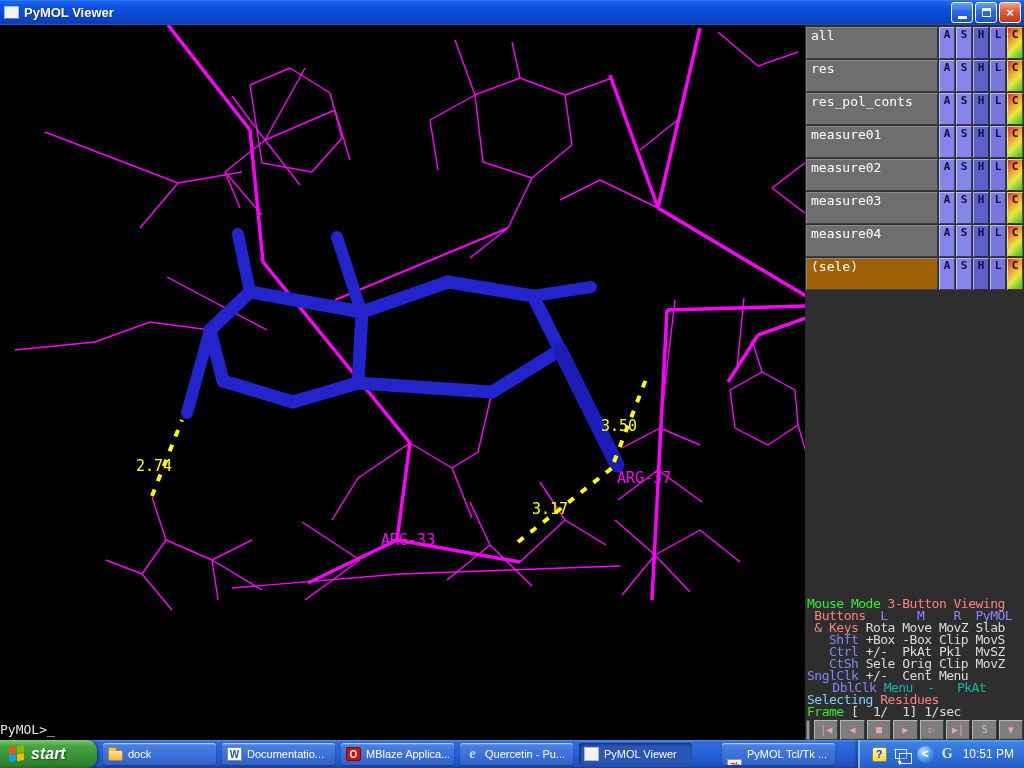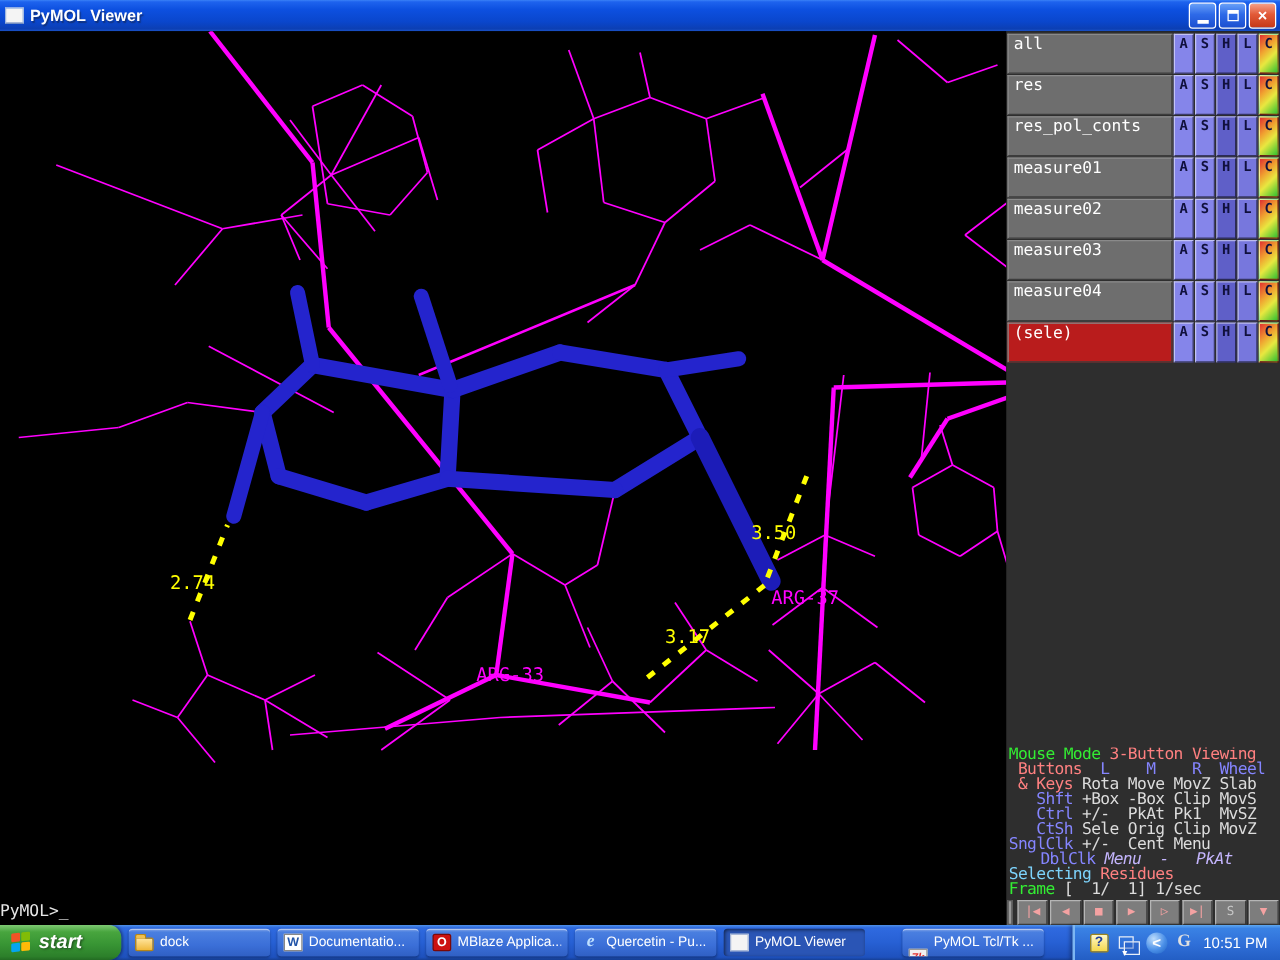--- a/index.html
+++ b/index.html
@@ -27,21 +27,21 @@
   .viewport svg { position:absolute; left:0; top:0; }
   .prompt { position:absolute; left:0; bottom:3px; color:#e6e6e6; font-size:13px; }
 
   
   .rightpanel { position:absolute; left:805px; top:25px; width:219px; height:715px; background:#2e2e2e; }
   .obj-list { padding:2px 1px 0 1px; }
   .obj-row { display:flex; height:32px; margin-bottom:1px; }
   .obj-label { flex:1; background:#6e6e6e; color:#fff; font-size:13px; line-height:16px;
     padding-left:4px; border:1px solid #8a8a8a; border-bottom-color:#3c3c3c; border-right-color:#3c3c3c;
     white-space:nowrap; overflow:hidden; }
-  .obj-label.muted { background:#b91c1c; }
+  .obj-label.muted { background:#a16207; }
   .obj-btn { width:16px; margin-left:1px; text-align:center; font-size:11px; font-weight:bold;
     line-height:14px; color:#10103c; border:1px solid rgba(255,255,255,.5);
     border-bottom-color:rgba(0,0,0,.55); border-right-color:rgba(0,0,0,.55); }
   .btn-A,.btn-S { background:#8585ea; }
   .btn-H { background:#5f5fc8; }
   .btn-L { background:#7777dd; }
   .btn-C { background:linear-gradient(135deg,#e03030 0%,#f0a030 35%,#e8e840 60%,#30c030 100%); }
 
   .mouse-panel { position:absolute; left:0; top:573px; width:219px; height:120px;
     padding-left:2px; overflow:hidden; }
@@ -327,27 +327,27 @@
         <span class="obj-label muted">(sele)</span>
         <span class="obj-btn btn-A">A</span>
         <span class="obj-btn btn-S">S</span>
         <span class="obj-btn btn-H">H</span>
         <span class="obj-btn btn-L">L</span>
         <span class="obj-btn btn-C">C</span>
       </div>
     </div>
   <div class="mouse-panel">
       <div class="mm-line"><span style="color: rgb(51, 238, 51);">Mouse Mode </span><span style="color: rgb(255, 128, 128);">3-Button Viewing</span></div>
-      <div class="mm-line"><span style="color: rgb(255, 128, 128);"> Buttons  </span><span style="color: rgb(133, 133, 255);">L    M    R  Wheel</span></div>
+      <div class="mm-line"><span style="color: rgb(255, 128, 128);"> Buttons  </span><span style="color: rgb(133, 133, 255);">L    M    R  PyMOL</span></div>
       <div class="mm-line"><span style="color: rgb(255, 128, 128);"> &amp; Keys </span><span style="color: rgb(220, 220, 220);">Rota Move MovZ Slab</span></div>
       <div class="mm-line"><span style="color: rgb(133, 133, 255);">   Shft </span><span style="color: rgb(220, 220, 220);">+Box -Box Clip MovS</span></div>
       <div class="mm-line"><span style="color: rgb(133, 133, 255);">   Ctrl </span><span style="color: rgb(220, 220, 220);">+/-  PkAt Pk1  MvSZ</span></div>
       <div class="mm-line"><span style="color: rgb(133, 133, 255);">   CtSh </span><span style="color: rgb(220, 220, 220);">Sele Orig Clip MovZ</span></div>
       <div class="mm-line"><span style="color: rgb(133, 133, 255);">SnglClk </span><span style="color: rgb(220, 220, 220);">+/-  Cent Menu</span></div>
-      <div class="mm-line"><span style="color: rgb(133, 133, 255); margin-left: 18px;"> DblClk </span><span style="color: #c4b5fd; font-style: italic;">Menu  -   PkAt</span></div>
+      <div class="mm-line"><span style="color: rgb(133, 133, 255); margin-left: 18px;"> DblClk </span><span style="color: #14b8a6;">Menu  -   PkAt</span></div>
       <div class="mm-line"><span style="color: #7dd3fc; text-align: center;">Selecting </span><span style="color: rgb(255, 128, 128);">Residues</span></div>
       <div class="mm-line"><span style="color: rgb(51, 238, 51);">Frame </span><span style="color: rgb(220, 220, 220);">[  1/  1] 1/sec</span></div>
     </div>
   <div class="playback">
     <span class="pb-handle"></span>
   <span class="pb-btn" style="color: rgb(244, 162, 162);">|◀</span>
       <span class="pb-btn" style="color: rgb(244, 162, 162);">◀</span>
       <span class="pb-btn" style="color: rgb(244, 162, 162);">■</span>
       <span class="pb-btn" style="color: rgb(244, 162, 162);">▶</span>
       <span class="pb-btn" style="color: rgb(244, 162, 162);">▷</span>

